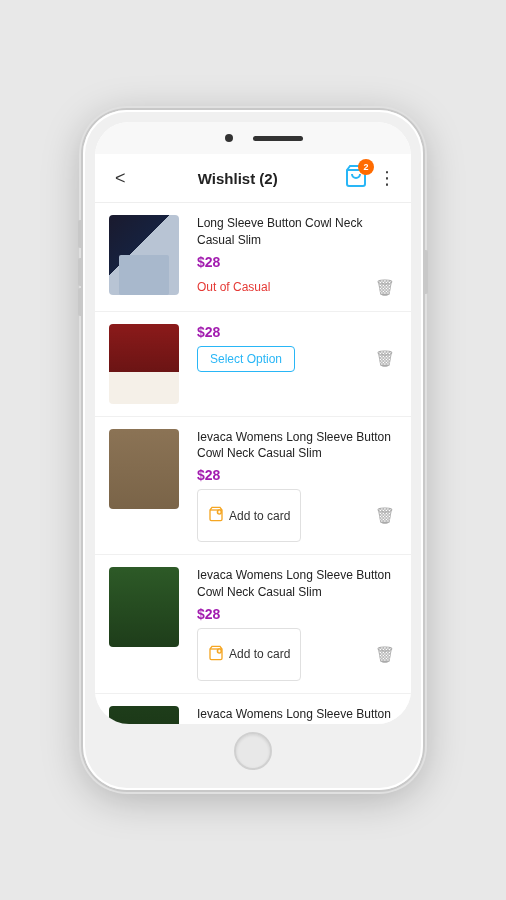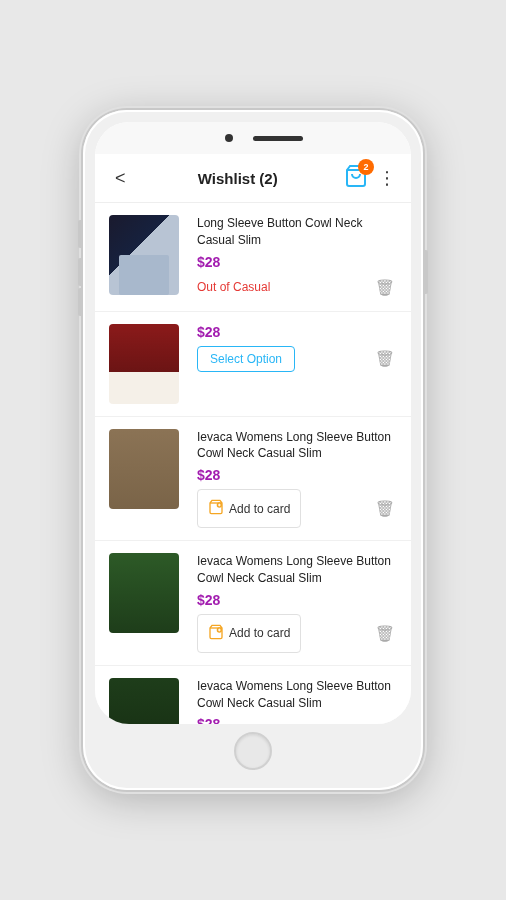--- a/index.html
+++ b/index.html
@@ -247,21 +247,21 @@
       border-radius: 4px;
       cursor: pointer;
     }
 
     .btn-add-to-cart {
       background: #fff;
       border: 1.5px solid #e0e0e0;
       color: #333;
       font-size: 12px;
       font-weight: 500;
-      padding: 9px 10px;
+      padding: 16px 10px;
       border-radius: 4px;
       cursor: pointer;
       display: flex;
       align-items: center;
       gap: 5px;
     }
 
     .delete-icon {
       cursor: pointer;
       color: #aaa;

